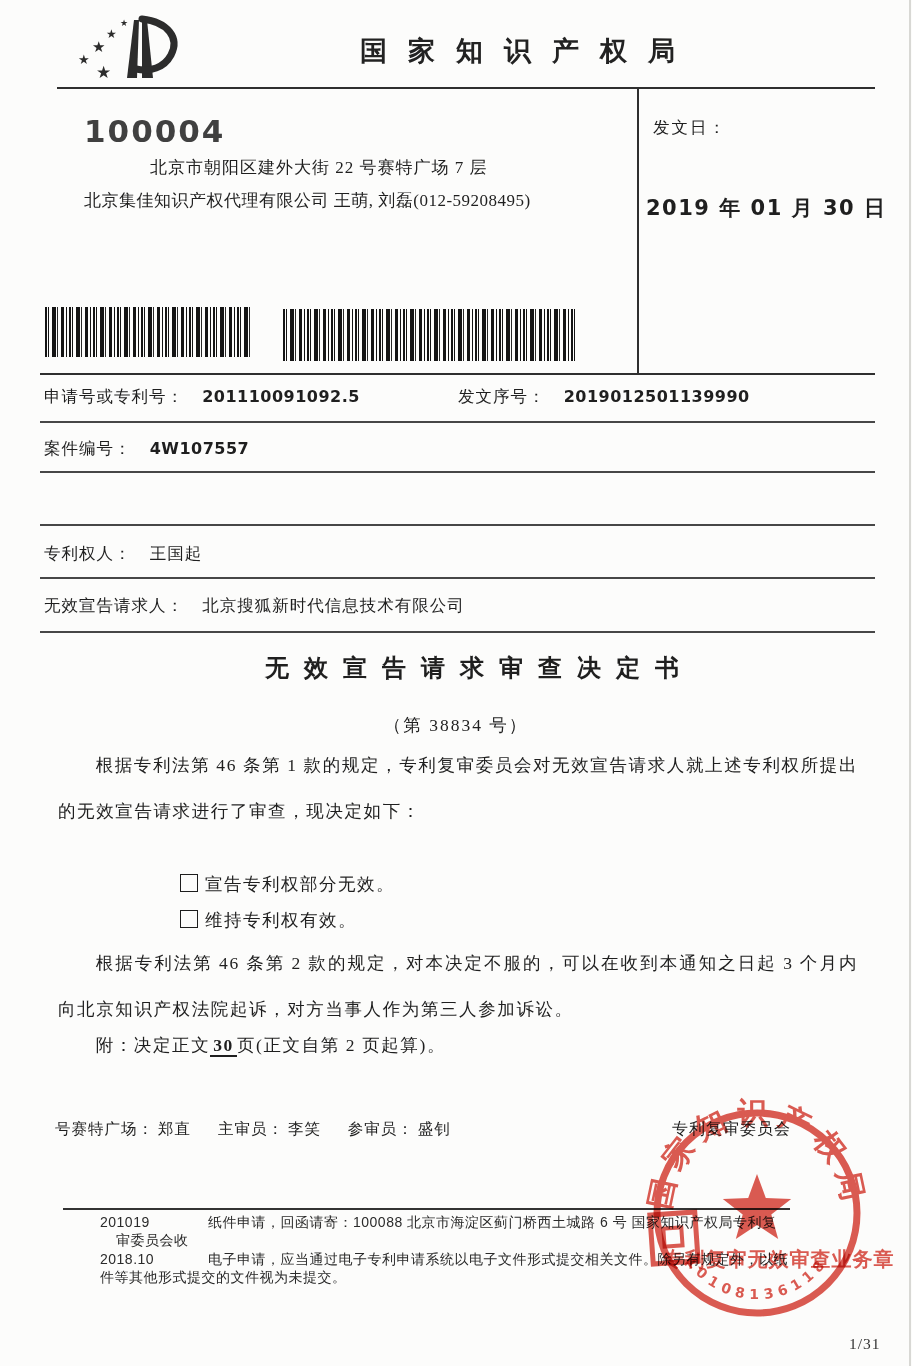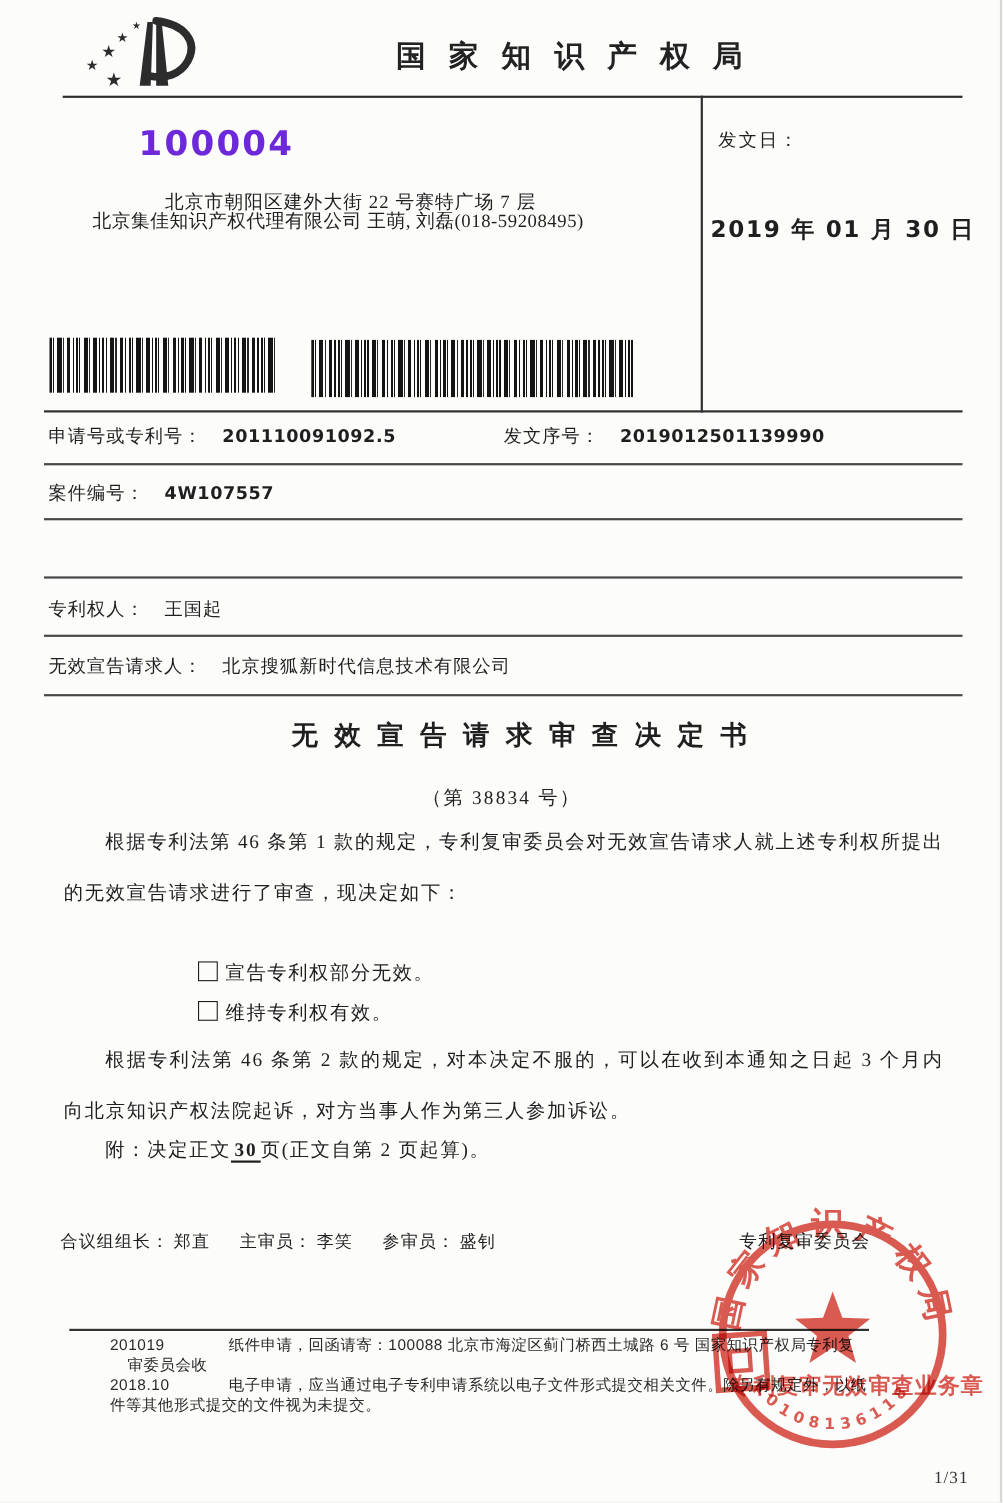--- a/index.html
+++ b/index.html
@@ -8,22 +8,22 @@
     background:#fcfcfb; overflow:hidden; color:#1f1f1f;
     font-family:"Liberation Serif","DejaVu Serif",serif;
   }
   .abs{position:absolute;}
   .num{font-family:"DejaVu Sans","Liberation Sans",sans-serif;font-weight:bold;}
   
   .agency{top:33px;left:360px;font-size:27px;font-weight:bold;letter-spacing:21px;color:#222;}
   .rule{background:#2f2f2f;height:2px;}
   .rule-thin{background:#474747;height:2px;}
   
-  .postal{top:113px;left:84px;font-size:31px;letter-spacing:2px;color:#6d28d9;margin-left:42px;}
-  .addr1{top:172px;left:150px;font-size:17px;letter-spacing:1px;}
+  .postal{top:113px;left:84px;font-size:31px;letter-spacing:2px;color:#404040;}
+  .addr1{top:156px;left:150px;font-size:17px;letter-spacing:1px;}
   .addr2{top:189px;left:84px;font-size:17px;letter-spacing:.5px;}
   .issue-label{top:117px;left:653px;font-size:16.5px;letter-spacing:2px;}
   .issue-date{top:194px;left:646px;font-size:21px;letter-spacing:1.5px;}
   
   .barcode{
     background:repeating-linear-gradient(90deg,
       #141414 0 2px,#fcfcfb 2px 3px,#141414 3px 4px,#fcfcfb 4px 7px,
       #141414 7px 11px,#fcfcfb 11px 12px,#2a2a2a 12px 13px,#fcfcfb 13px 16px,
       #141414 16px 19px,#fcfcfb 19px 21px,#141414 21px 22px,#fcfcfb 22px 24px);
   }
@@ -80,21 +80,21 @@
     <path d="M72,7 C 98,10 110,26 101,43 C 94,56 80,60 66,57" fill="none" stroke="#2c2c2c" stroke-width="7" stroke-linecap="round"></path>
   </svg>
   <div class="abs agency">国家知识产权局</div>
   <div class="abs rule" style="top:87px;left:57px;width:818px;"></div>
 
   <div class="abs" style="top:87px;left:637px;width:2px;height:288px;background:#2f2f2f;"></div>
   <div class="abs rule" style="top:373px;left:40px;width:835px;"></div>
 
   <div class="abs postal num">100004</div>
   <div class="abs addr1">北京市朝阳区建外大街 22 号赛特广场 7 层</div>
-  <div class="abs addr2">北京集佳知识产权代理有限公司  王萌, 刘磊(018-59208495)</div>
+  <div class="abs addr2">北京集佳知识产权代理有限公司  王萌, 刘磊(012-59208495)</div>
   <div class="abs issue-label">发文日：</div>
   <div class="abs issue-date num">2019 年 01 月 30 日</div>
 
   <div class="abs barcode" style="top:307px;left:45px;width:205px;height:50px;"></div>
   <div class="abs barcode" style="top:309px;left:283px;width:293px;height:52px;"></div>
 
   <div class="abs frow" style="top:386px;left:44px;">
     <span class="flabel">申请号或专利号：</span>
     <span class="fval num">201110091092.5</span>
   </div>
@@ -136,21 +136,21 @@
     <span class="cb"></span><span>维持专利权有效。</span>
   </div>
 
   <div class="abs para indent" style="top:940px;">根据专利法第 46 条第 2 款的规定，对本决定不服的，可以在收到本通知之日起 3 个月内向北京知识产权法院起诉，对方当事人作为第三人参加诉讼。</div>
 
   <div class="abs para indent" style="top:1022px;">
     <span>附：</span><span>决定正文</span><span class="u">30</span><span>页(正文自第 2 页起算)。</span>
   </div>
 
   <div class="abs panel">
-    <span>合议组组长：</span><span>郑直</span>
+    <span>号赛特广场：</span><span>郑直</span>
     <span class="gap">主审员：</span><span>李笑</span>
     <span class="gap">参审员：</span><span>盛钊</span>
   </div>
   <div class="abs board">专利复审委员会</div>
 
   <div class="abs rule" style="top:1208px;left:63px;width:727px;background:#333;"></div>
   <div class="abs foot" style="top:1214px;left:100px;">201019</div>
   <div class="abs foot" style="top:1214px;left:208px;">纸件申请，回函请寄：100088 北京市海淀区蓟门桥西土城路 6 号  国家知识产权局专利复</div>
   <div class="abs foot" style="top:1232px;left:116px;">审委员会收</div>
   <div class="abs foot" style="top:1251px;left:100px;">2018.10</div>

